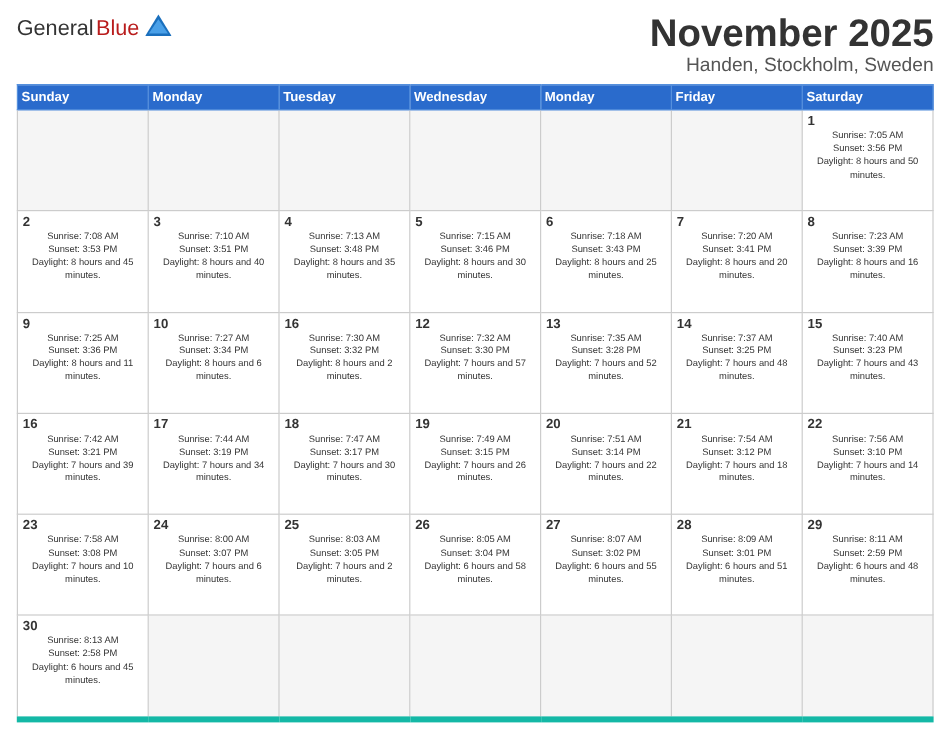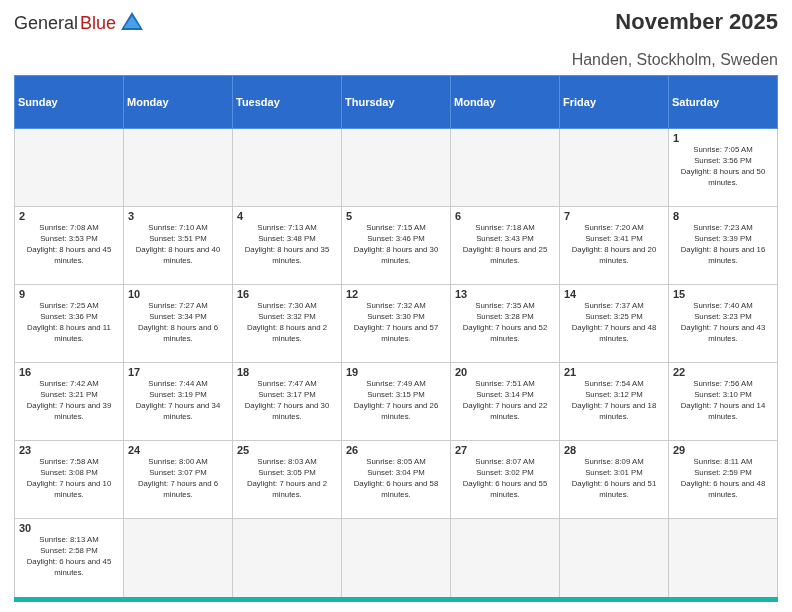--- a/index.html
+++ b/index.html
@@ -41,41 +41,41 @@
     }
     .logo-text-blue {
       font-size: 18px;
       font-weight: normal;
       color: #b91c1c;
     }
     .title-area {
       text-align: right;
     }
     .month-title {
-      font-size: 22px;
+      font-size: 32px;
       font-weight: bold;
       color: #333;
       line-height: 1.1;
     }
     .location-title {
       font-size: 16px;
       color: #555;
-      margin-top: 17px;
+      margin-top: 1px;
     }
     .calendar-table {
       width: 100%;
       border-collapse: collapse;
       flex: 1;
     }
     .calendar-table th {
       background-color: #2a6bcc;
       color: #fff;
       font-size: 11px;
       font-weight: bold;
-      padding: 20px 3px;
+      padding: 4px 3px;
       text-align: left;
       border: 1px solid #5590dd;
     }
     .calendar-table td {
       border: 1px solid #ccc;
       vertical-align: top;
       padding: 3px 4px;
       font-size: 8.5px;
       color: #333;
       background: #fff;
@@ -122,21 +122,21 @@
       <div class="location-title">Handen, Stockholm, Sweden</div>
     </div>
   </div>
 
   <table class="calendar-table">
     <thead>
       <tr>
       <th>Sunday</th>
           <th>Monday</th>
           <th>Tuesday</th>
-          <th>Thursday</th>
+          <th>Wednesday</th>
           <th>Monday</th>
           <th>Friday</th>
           <th>Saturday</th>
         </tr>
     </thead>
     <tbody id="calendar-body">
     <tr>
           <td class="empty"></td>
           <td class="empty"></td>
           <td class="empty"></td>

